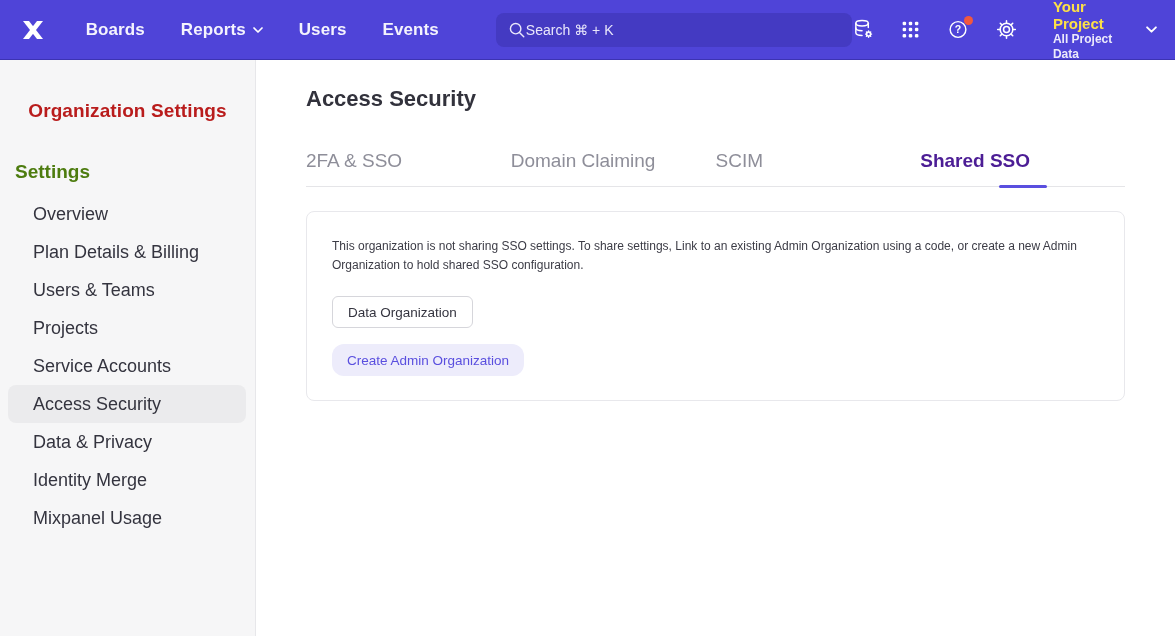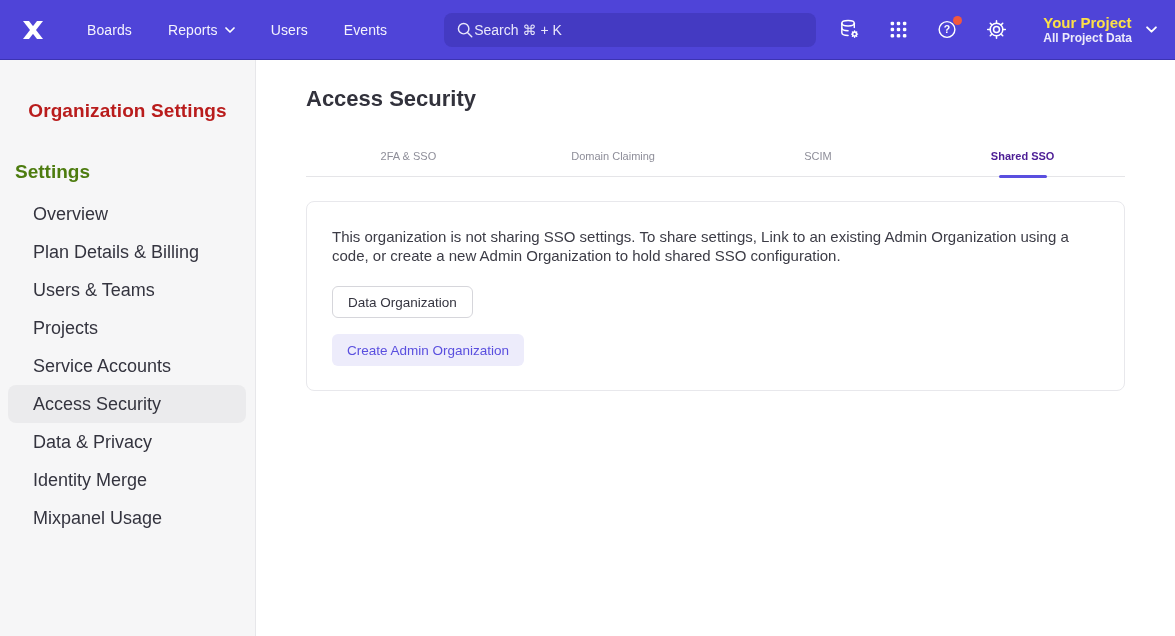--- a/index.html
+++ b/index.html
@@ -13,21 +13,21 @@
   
   .topnav {
     height: 60px; background: #4f44d8;
     display: flex; align-items: center;
     padding: 0 18px;
     border-bottom: 1px solid #3c33b2;
   }
   .logo { width: 30px; height: 22px; display: flex; align-items: center; margin-left: 2px; cursor: pointer; }
   .topnav nav { display: flex; align-items: center; margin-left: 37px; gap: 36px; }
   .nav-link {
-    color: #f4f3fd; font-size: 14px; font-weight: 400; letter-spacing: .1px;
+    color: #f4f3fd; font-size: 17px; font-weight: 700; letter-spacing: .1px;
     display: flex; align-items: center; gap: 7px; cursor: pointer; text-decoration: none;
   }
   .search {
     margin-left: 57px; width: 372px; height: 34px;
     background: #443ac2; border-radius: 8px;
     display: flex; align-items: center; padding: 0 12px; 
     cursor: text;
   }
   .search-text { color: #e9e7fb; font-size: 14px; }
   .search-shortcut { color: #e9e7fb; font-size: 14px; margin-left: 4px; }
@@ -65,41 +65,41 @@
     display: flex; align-items: center; border-radius: 8px;
     font-size: 18px; color: #34343f; cursor: pointer;
   }
   .side-item.active { background: #ebebed; }
 
   
   main { flex: 1; padding: 0 50px; }
   .page-title { margin-top: 26px; font-size: 22px; font-weight: 700; color: #32323c; }
   .tabs { display: flex; margin-top: 38px; border-bottom: 1px solid #e5e5e8; }
   .tab {
-    flex: 1; text-align: center; padding-bottom: 14px; font-size: 11px;
+    flex: 1; text-align: left; padding-bottom: 14px; font-size: 19px;
     color: #8e8e99; cursor: pointer; position: relative; font-weight: 500;
   }
   .tab.active { color: #4c1d95; font-weight: 700; }
   .tab-indicator {
     position: absolute; bottom: -2px; left: 50%; transform: translateX(-50%);
     width: 48px; height: 3px; border-radius: 3px; background: #5a4fdf;
   }
   .card {
     margin-top: 24px; border: 1px solid #e8e8ec; border-radius: 8px;
     background: #ffffff; padding: 25px 25px 24px 25px;
   }
-  .card-desc { font-size: 15px; line-height: 19px; color: #3c3c46; }
+  .card-desc { font-size: 12px; line-height: 19px; color: #3c3c46; }
   .btn-outline {
     display: block; margin-top: 21px; height: 32px; padding: 0 15px;
     background: #ffffff; border: 1px solid #d6d6db; border-radius: 6px;
     font-family: inherit; font-size: 13.5px; color: #34343f; cursor: pointer;
   }
   .btn-lavender {
     display: block; margin-top: 16px; height: 32px; padding: 0 15px;
-    background: #edecfb; border: none; border-radius: 6px;
+    background: #edecfb; border: none; border-radius: 12px;
     font-family: inherit; font-size: 13.5px; font-weight: 500; color: #5a4fdf; cursor: pointer;
   }
   svg { display: block; }
 </style>
 </head>
 <body>
 
 <header class="topnav">
   <div class="logo">
     <svg width="26" height="20" viewBox="0 0 24 20">

